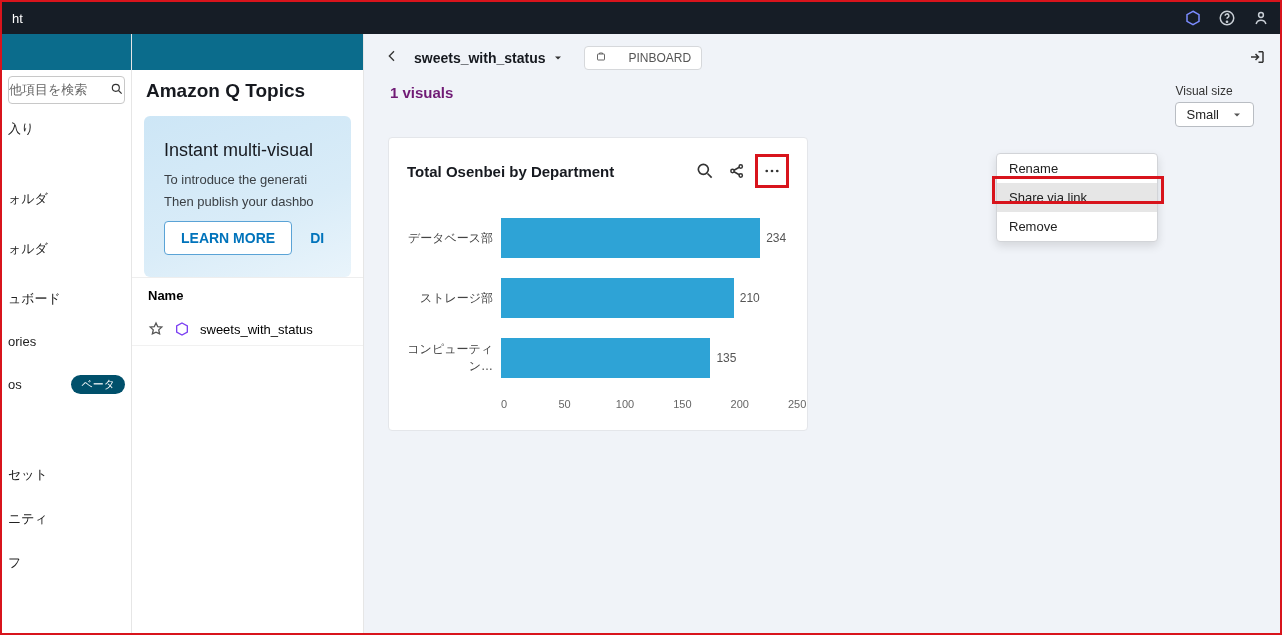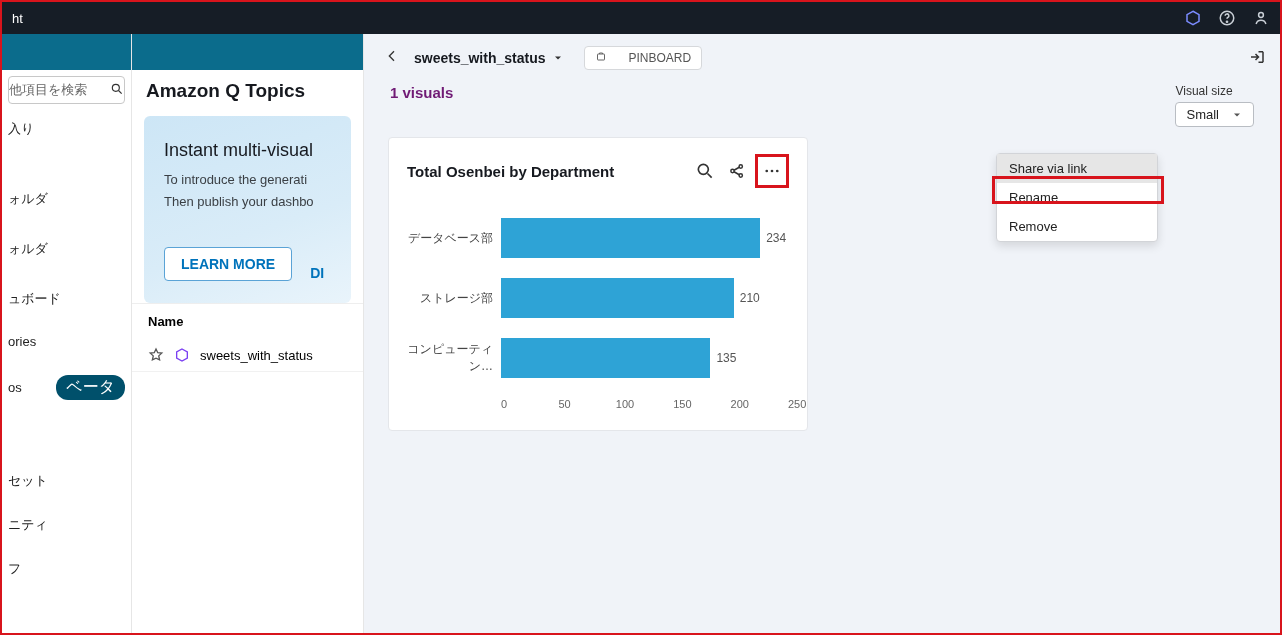--- a/index.html
+++ b/index.html
@@ -9,31 +9,31 @@
     .topbar-left { font-size: 13px; }
     .topbar-right { display: flex; gap: 16px; align-items: center; }
     .topbar-right .ic { width: 18px; height: 18px; display:inline-flex; align-items:center; justify-content:center; color:#c9cfd6; }
 
     .blue-strip { height: 36px; background: #0b6c8c; width: 360px; }
 
     .layout { display: flex; height: calc(100% - 32px); }
 
     .leftcol { width: 130px; border-right: 1px solid #e6e6e6; font-size: 13px; color: #222; }
     .leftcol .item { padding: 8px 6px; white-space: nowrap; overflow: hidden; text-overflow: ellipsis; display:flex; align-items:center; justify-content:space-between; }
-    .beta-badge { background:#00506b; color:#fff; border-radius:12px; font-size:16px; padding:2px 10px; }
+    .beta-badge { background:#00506b; color:#fff; border-radius:12px; font-size:11px; padding:2px 10px; }
 
     .midcol { width: 232px; border-right: 1px solid #e6e6e6; display:flex; flex-direction:column; }
     .searchbar { display:flex; align-items:center; border:1px solid #c8c8c8; border-radius:4px; margin:6px 6px 8px; padding:4px 0; color:#666; font-size:13px; }
     .searchbar .mag { margin-left:auto; }
     .mid-title { font-size:19px; font-weight:700; color:#16191f; padding:10px 14px 14px; }
 
     .hero { background:linear-gradient(160deg,#cde6f6 0%,#d9ecf8 60%,#e9f4fb 100%); margin:0 12px; border-radius:6px; padding:24px 20px 22px; }
     .hero h2 { font-size:18px; font-weight:400; color:#16191f; margin-bottom:10px; white-space:nowrap; overflow:hidden; }
     .hero p { font-size:13px; color:#3a3f44; line-height:1.4; margin-bottom:4px; white-space:nowrap; overflow:hidden; }
-    .hero .actions { margin-top:36px; display:flex; align-items:flex-end; gap:18px; }
+    .hero .actions { margin-top:10px; display:flex; align-items:center; gap:18px; }
     .learn-btn { border:1px solid #5aa3d6; background:#fff; color:#0073bb; padding:8px 16px; border-radius:4px; font-size:14px; font-weight:600; }
     .dismiss { color:#0073bb; font-size:14px; font-weight:600; }
 
     .list-header { font-size:13px; font-weight:700; padding:10px 16px; border-top:1px solid #eee; }
     .list-row { display:flex; align-items:center; gap:10px; padding:8px 16px; font-size:13px; border-bottom:1px solid #f1f1f1; }
     .star { width:16px; height:16px; color:#555; }
     .hex { width:16px; height:16px; color:#7b3ff2; }
 
     .maincol { flex:1; background:#f0f3f8; position:relative; }
     .main-header { display:flex; align-items:center; padding:10px 16px 4px; gap:10px; }
@@ -276,21 +276,21 @@
               <span>100</span>
               <span>150</span>
               <span>200</span>
               <span>250</span>
             </div>
           </div>
         </div>
       </div>
 
       <div class="menu">
+        <div class="menu-item">Rename</div>
         <div class="menu-item highlight">Share via link</div>
-        <div class="menu-item">Rename</div>
         <div class="menu-item">Remove</div>
       </div>
       <div class="menu-hl-frame"></div>
     </div>
   </div>
 
 </div>
 
 </body></html>

